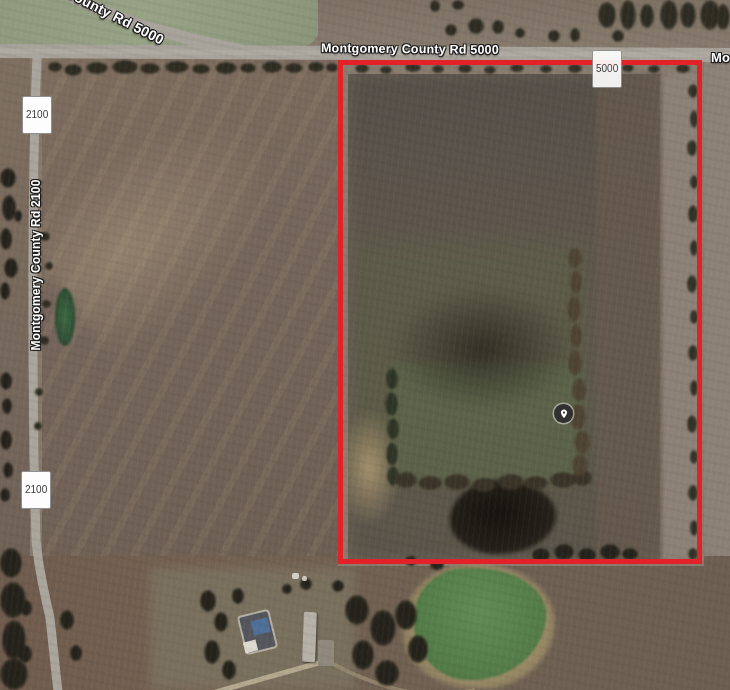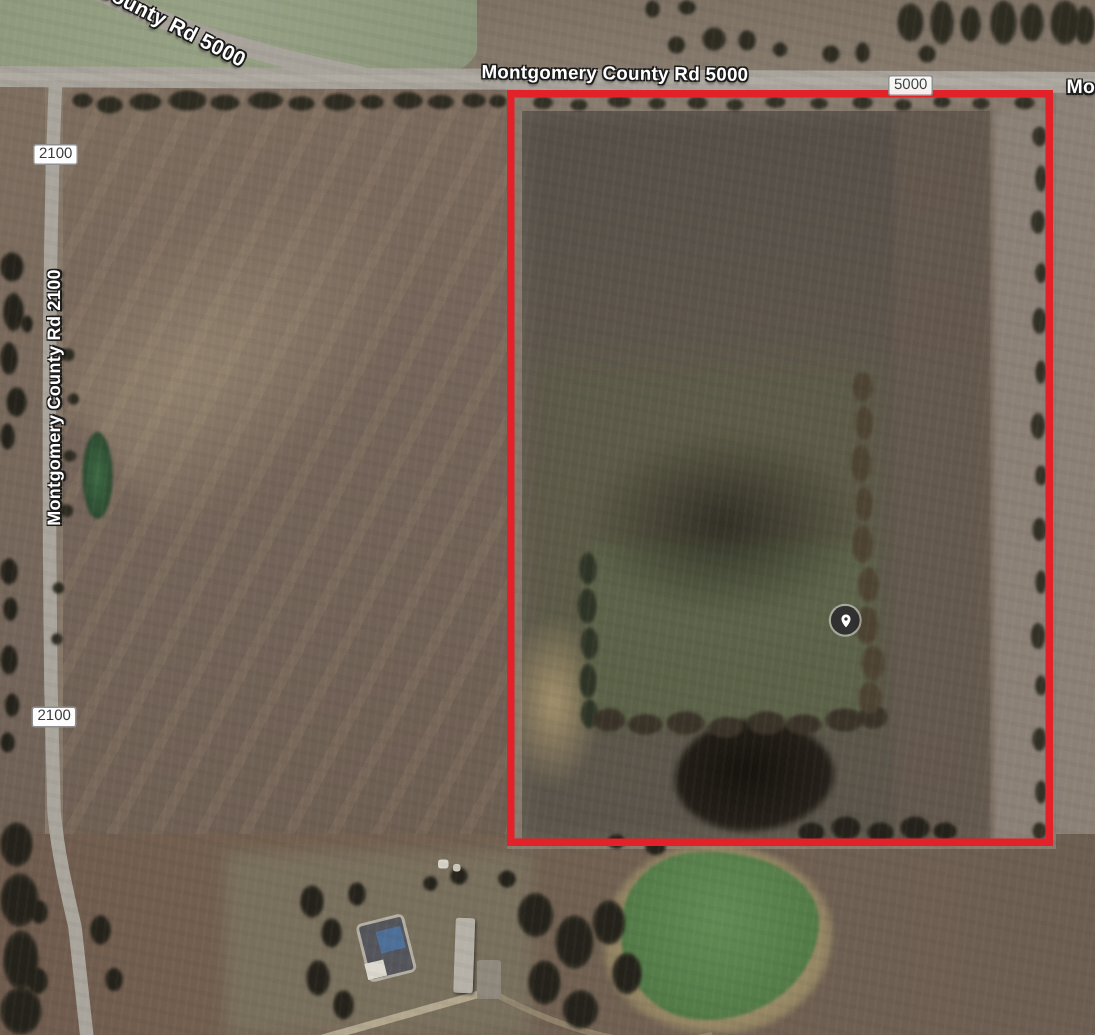--- a/index.html
+++ b/index.html
@@ -141,21 +141,21 @@
     letter-spacing:.2px;
   }
   #label-top{left:321px;top:42px;font-size:12.5px;transform:rotate(.6deg);}
   #label-top-right{left:711px;top:50px;font-size:13px;}
   #label-diagonal{left:70px;top:-16px;font-size:14px;transform:rotate(27deg);
     transform-origin:left top;}
   #label-left-vertical{left:36px;top:265px;font-size:12px;
     transform:translate(-50%,-50%) rotate(-90deg);}
   .route-badge{
     position:absolute;background:#fdfdfd;border:1px solid #8f8f8f;border-radius:2px;
-    color:#3a3a3a;font-size:10px;line-height:12px;padding:0 3px;font-weight:normal;
+    color:#3a3a3a;font-size:10px;line-height:12px;padding:12px 3px;font-weight:normal;
   }
   #badge-2100-top{left:22px;top:96px;}
   #badge-2100-bottom{left:21px;top:471px;}
   #badge-5000{left:592px;top:50px;opacity:.92;}
   
   #grain{
     left:0;top:0;width:730px;height:690px;pointer-events:none;
     background:
       repeating-linear-gradient(97deg,rgba(255,255,255,.025) 0 2px,rgba(0,0,0,0) 2px 6px),
       repeating-linear-gradient(12deg,rgba(0,0,0,.03) 0 3px,rgba(0,0,0,0) 3px 9px);

